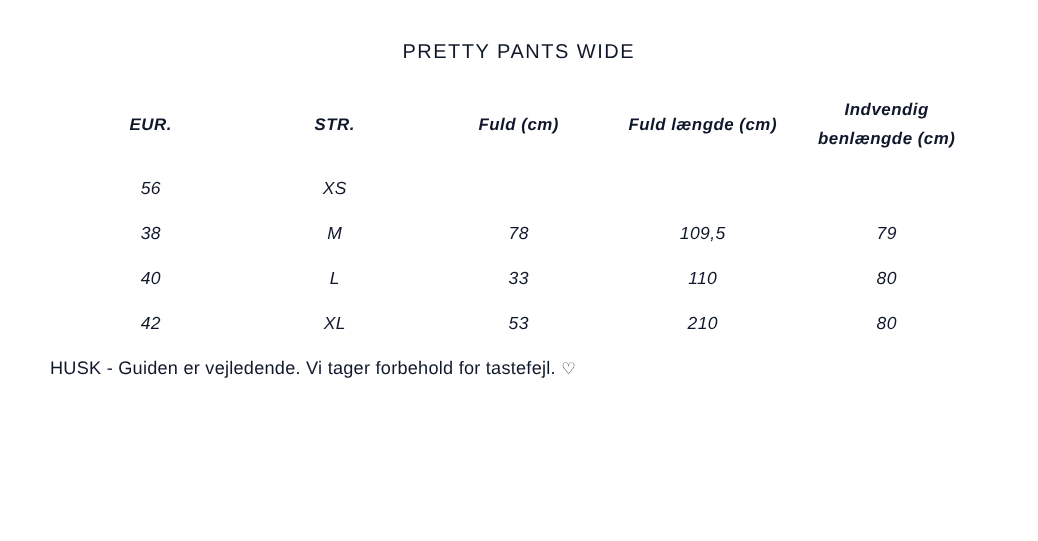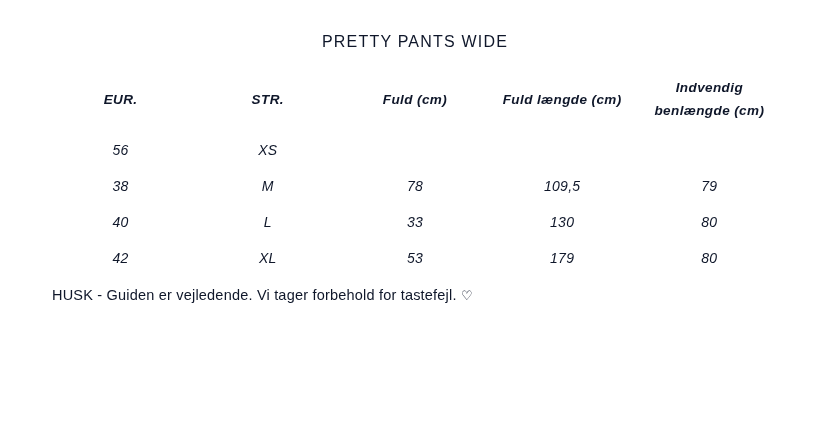--- a/index.html
+++ b/index.html
@@ -42,21 +42,21 @@
   table.size-table td {
     height: 36px;
     vertical-align: middle;
     text-align: center;
     font-size: 14px;
     font-weight: 400;
     letter-spacing: 0.3px;
   }
   .footer-note {
     margin-top: 9px;
-    padding-left: 52px;
+    padding-left: 40px;
     font-size: 14.5px;
     letter-spacing: 0.2px;
     line-height: 20px;
   }
   .heart { font-size: 13px; }
 </style>
 </head>
 <body>
 
 <div class="page">
@@ -92,28 +92,28 @@
         <td>38</td>
         <td>M</td>
         <td>78</td>
         <td>109,5</td>
         <td>79</td>
       </tr>
       <tr>
         <td>40</td>
         <td>L</td>
         <td>33</td>
-        <td>130</td>
+        <td>110</td>
         <td>80</td>
       </tr>
       <tr>
         <td>42</td>
         <td>XL</td>
         <td>53</td>
-        <td>179</td>
+        <td>210</td>
         <td>80</td>
       </tr>
     </tbody>
   </table>
 
   <div class="footer-note">
     <span>HUSK - Guiden er vejledende. Vi tager forbehold for tastefejl.</span>
     <span class="heart">♡</span>
   </div>
 

